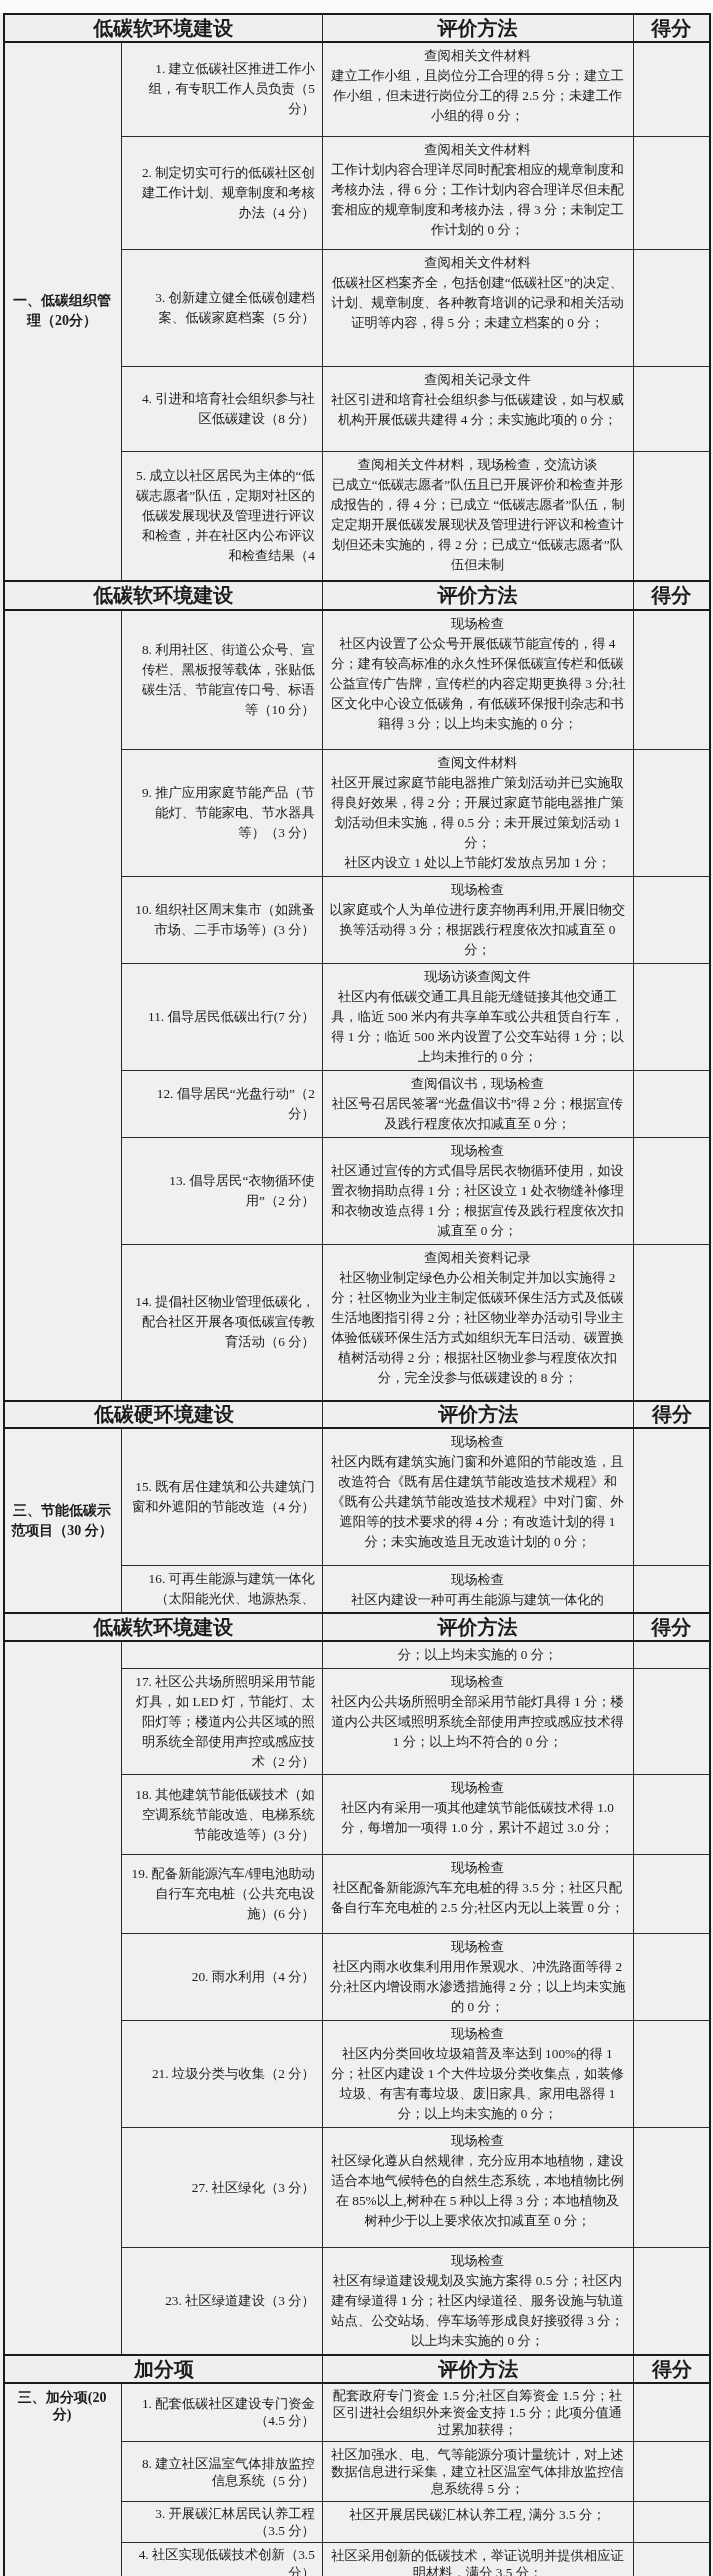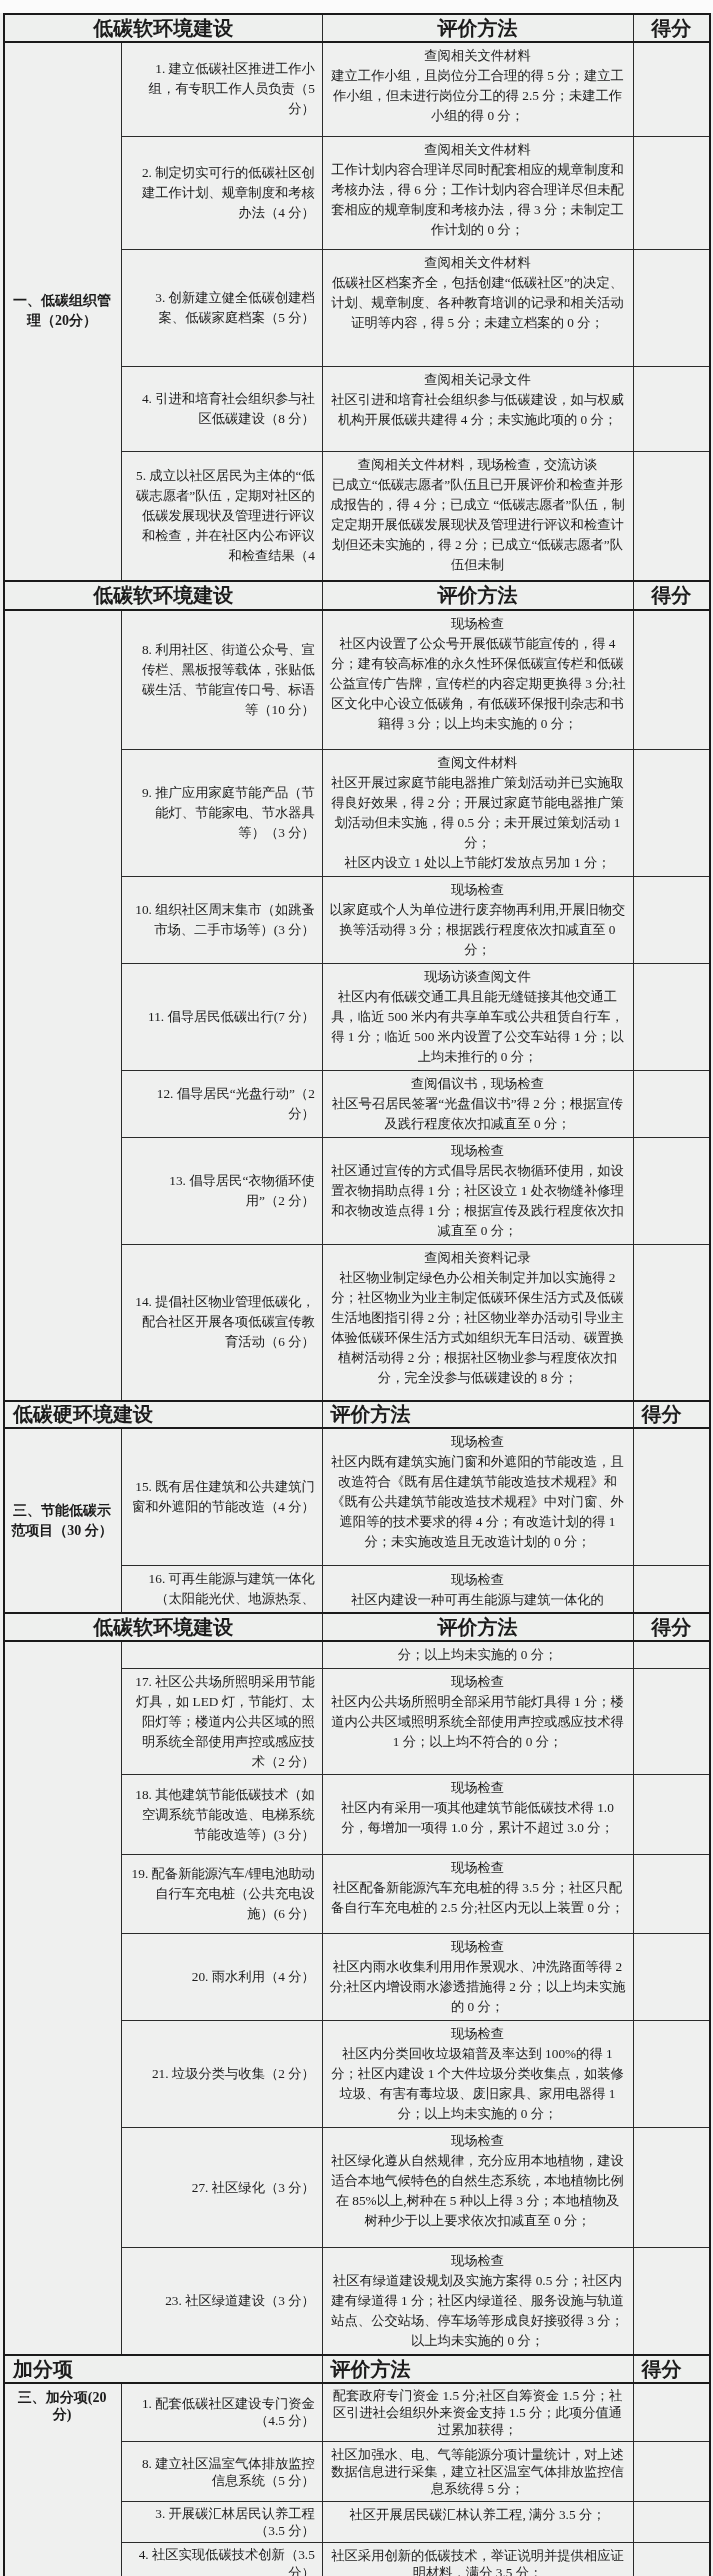--- a/index.html
+++ b/index.html
@@ -31,21 +31,21 @@
   }
   table.score-table{border:2px solid #1a1a1a;}
   tr.sec-header th{
     font-size:20px;
     font-weight:bold;
     border-top:2px solid #1a1a1a;
     border-bottom:2px solid #1a1a1a;
     background:#eef0ee;
     text-align:center;
   }
-  tr.sec-header.left th{text-align:left;padding-left:8px;}
+  tr.sec-header.left th{text-align:center;padding-left:8px;}
   td.cat{
     vertical-align:middle;
     text-align:center;
     font-weight:bold;
     padding-left:5.3px;
     font-size:14px;
   }
   td.cat.top{vertical-align:top;padding-top:5.3px;}
   td.item{
     vertical-align:middle;

